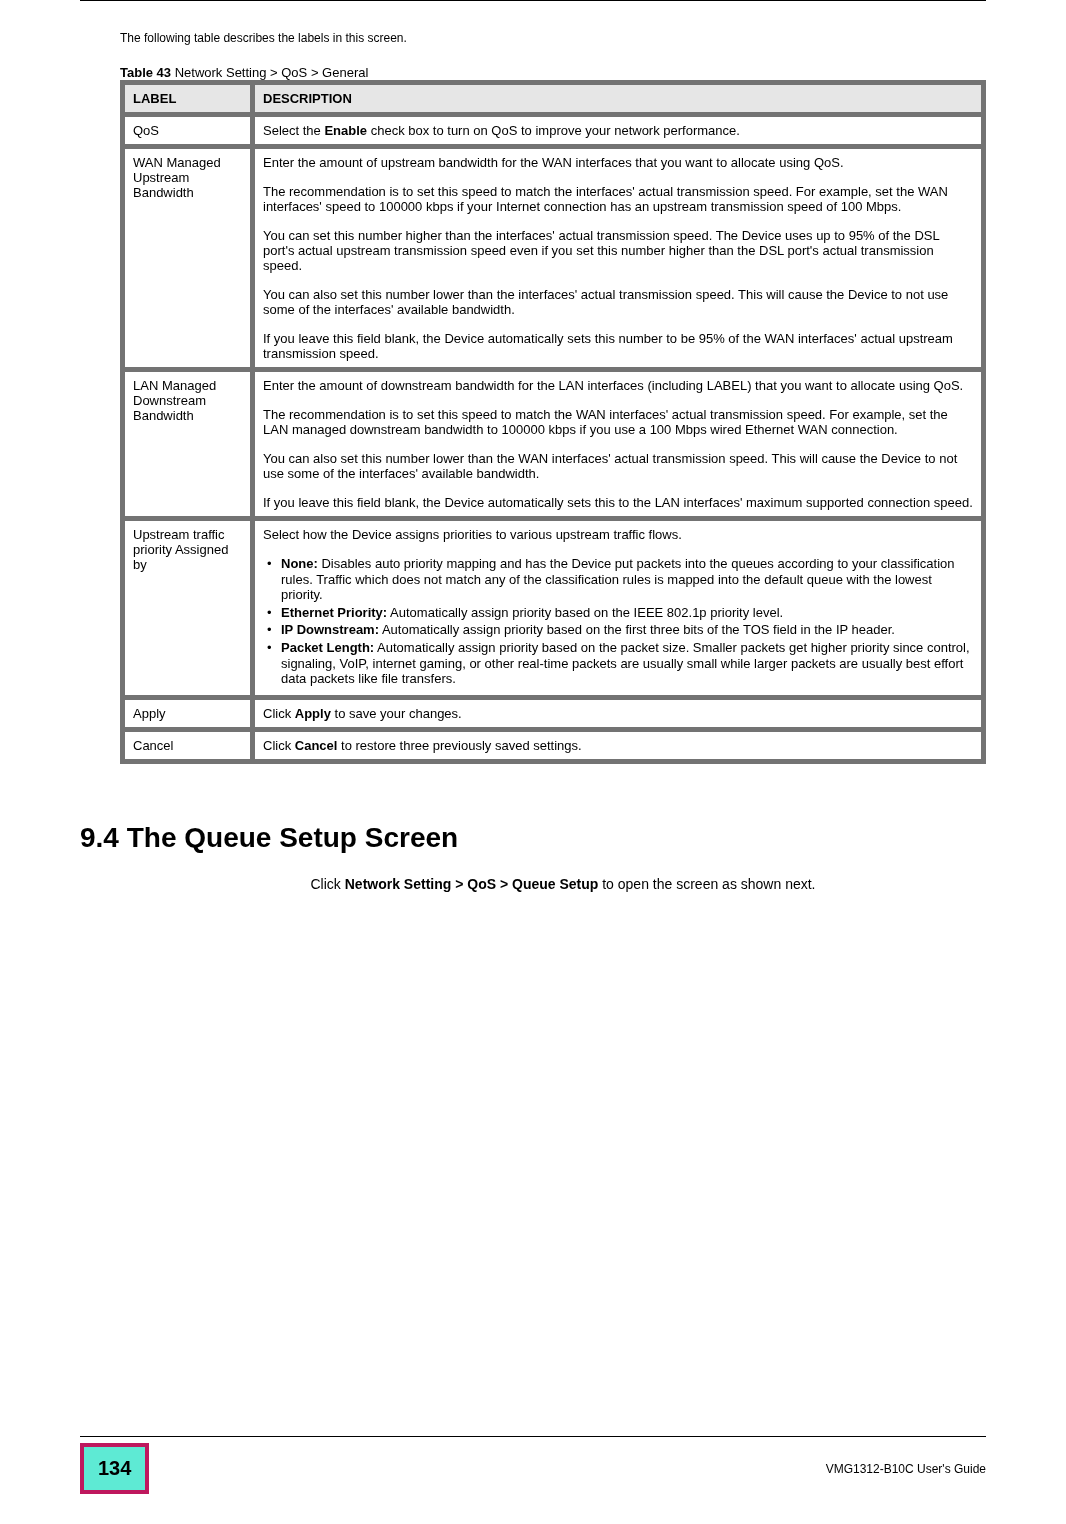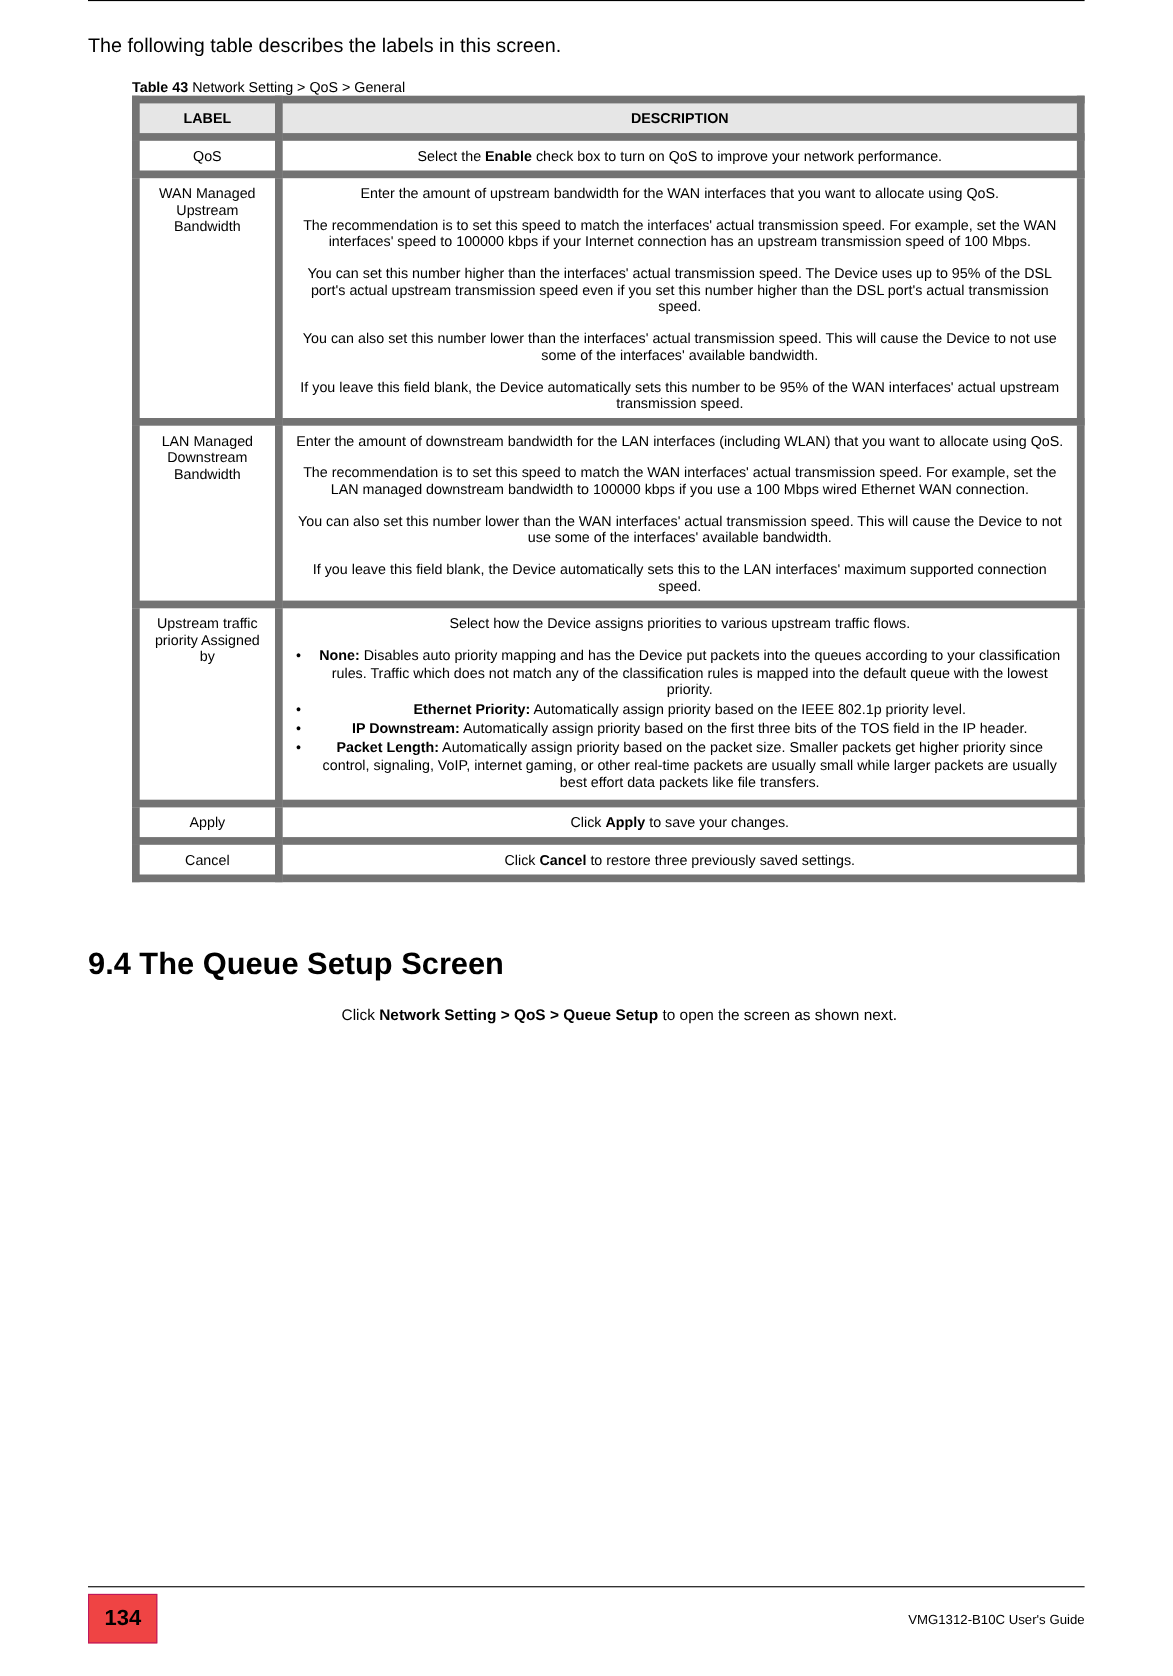--- a/index.html
+++ b/index.html
@@ -19,39 +19,40 @@
   .header-line {
     font-size: 12px;
     padding-top: 22px;
     padding-bottom: 6px;
   }
   .hr {
     border-top: 1px solid #000;
     margin-bottom: 30px;
   }
   .intro {
-    font-size: 18px;
+    font-size: 12px;
+    margin-left: 40px;
     margin-bottom: 20px;
   }
   .table-caption {
     font-size: 13px;
     margin-left: 40px;
     margin-bottom: 0;
   }
   table.main {
     border-collapse: collapse;
     width: calc(100% - 40px);
     margin-left: 40px;
     font-size: 13px;
   }
   table.main th, table.main td {
-    border: 7px solid #737373;
+    border: 5px solid #737373;
     padding: 6px 8px;
     vertical-align: top;
-    text-align: center;
+    text-align: left;
     margin-left: 22px;
   }
   table.main th {
     background: #e6e6e6;
     font-weight: bold;
   }
   table.main th.col-label { width: 130px; }
   .desc p { margin-bottom: 14px; }
   .desc p:last-child { margin-bottom: 0; }
   .desc ul { list-style: none; padding-left: 18px; }
@@ -85,22 +86,22 @@
     border-top: 1px solid #000;
     margin-bottom: 6px;
   }
   .footer-row {
     display: flex;
     align-items: center;
     justify-content: space-between;
     font-size: 12px;
   }
   .page-num-box {
-    background: #ef4444;
-    border: 1px solid #be185d;
+    background: #5eead4;
+    border: 4px solid #be185d;
     padding: 10px 14px;
     font-size: 20px;
     font-weight: bold;
     font-family: Arial, Helvetica, sans-serif;
     margin-right: 10px;
   }
   .footer-left {
     display: flex;
     align-items: center;
   }
@@ -138,21 +139,21 @@
           <p>Enter the amount of upstream bandwidth for the WAN interfaces that you want to allocate using QoS.</p>
           <p>The recommendation is to set this speed to match the interfaces' actual transmission speed. For example, set the WAN interfaces' speed to 100000 kbps if your Internet connection has an upstream transmission speed of 100 Mbps.</p>
           <p>You can set this number higher than the interfaces' actual transmission speed. The Device uses up to 95% of the DSL port's actual upstream transmission speed even if you set this number higher than the DSL port's actual transmission speed.</p>
           <p>You can also set this number lower than the interfaces' actual transmission speed. This will cause the Device to not use some of the interfaces' available bandwidth.</p>
           <p>If you leave this field blank, the Device automatically sets this number to be 95% of the WAN interfaces' actual upstream transmission speed.</p>
         </td>
       </tr>
       <tr>
         <td>LAN Managed Downstream Bandwidth</td>
         <td class="desc">
-          <p>Enter the amount of downstream bandwidth for the LAN interfaces (including WLAN) that you want to allocate using QoS.</p>
+          <p>Enter the amount of downstream bandwidth for the LAN interfaces (including LABEL) that you want to allocate using QoS.</p>
           <p>The recommendation is to set this speed to match the WAN interfaces' actual transmission speed. For example, set the LAN managed downstream bandwidth to 100000 kbps if you use a 100 Mbps wired Ethernet WAN connection.</p>
           <p>You can also set this number lower than the WAN interfaces' actual transmission speed. This will cause the Device to not use some of the interfaces' available bandwidth.</p>
           <p>If you leave this field blank, the Device automatically sets this to the LAN interfaces' maximum supported connection speed.</p>
         </td>
       </tr>
       <tr>
         <td>Upstream traffic priority Assigned by</td>
         <td class="desc">
           <p>Select how the Device assigns priorities to various upstream traffic flows.</p>
           <ul>

